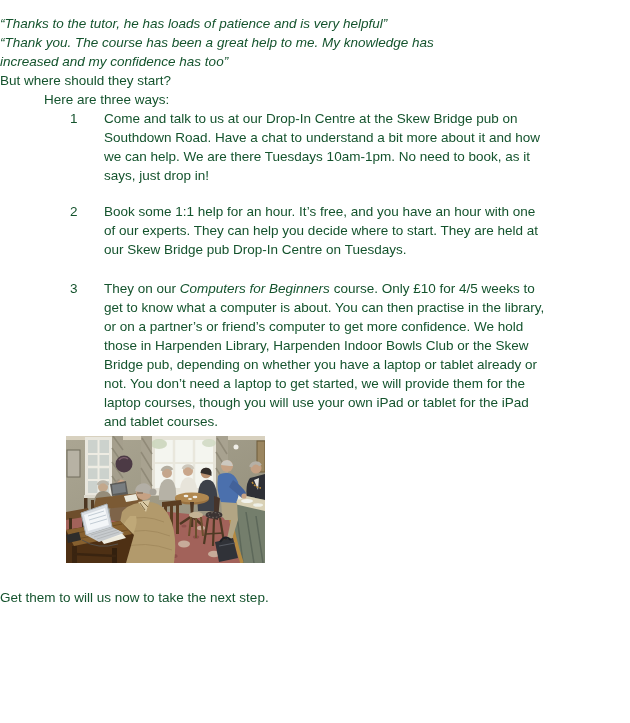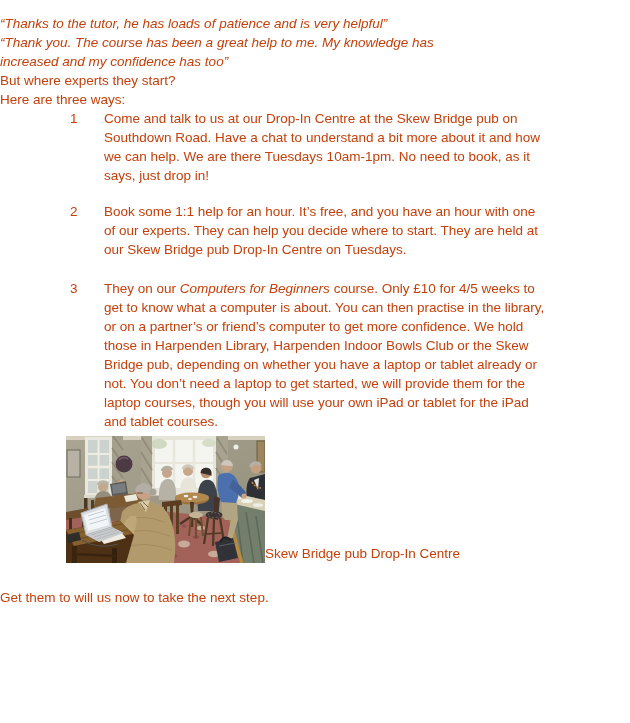--- a/index.html
+++ b/index.html
@@ -3,36 +3,36 @@
 <meta charset="utf-8">
 <style>
   html,body{margin:0;padding:0;background:#ffffff;}
   .page{
     position:relative;
     width:630px;height:723px;
     background:#ffffff;
     font-family:"Liberation Sans",sans-serif;
     font-size:13.5px;
     line-height:19px;
-    color:#c2410c;
+    color:#14532d;
     box-sizing:border-box;
     padding-top:14px;
     overflow:hidden;
   }
   .page p{margin:0;}
   .quote{
     margin:0 20px 13px 90px;
     font-style:italic;
     white-space:pre-line;
   }
   .para{
     margin:0 20px 13px 47px;
     white-space:pre-line;
   }
-  .ways-heading{margin-bottom:11px;}
+  .ways-heading{margin-bottom:11px;padding-left:44px;}
   .list-item{
     display:flex;
     margin:0 0 17px 70px;
   }
   .list-item .num{flex:0 0 34px;width:34px;}
   .list-item .txt{
     width:512px;
     white-space:pre-line;
   }
   #list-item-2{margin-bottom:20px;}
@@ -50,21 +50,21 @@
 </style>
 </head>
 <body>
 
 <div class="page">
 
   <p class="quote">“Thanks to the tutor, he has loads of patience and is very helpful”</p>
   <p class="quote">“Thank you. The course has been a great help to me. My knowledge has
 increased and my confidence has too”</p>
 
-  <p class="para">But where experts they start?</p>
+  <p class="para">But where should they start?</p>
   <p class="para ways-heading">Here are three ways:</p>
 
   <div class="list-item" id="list-item-1">
     <div class="num">1</div>
     <div class="txt">Come and talk to us at our Drop-In Centre at the Skew Bridge pub on
 Southdown Road. Have a chat to understand a bit more about it and how
 we can help. We are there Tuesdays 10am-1pm. No need to book, as it
 says, just drop in!</div>
   </div>
 
@@ -281,18 +281,17 @@
         <path d="M142,82 L138,108 M154,82 L158,106 M148,83 L147,110" stroke="#4e3a24" stroke-width="2.2" fill="none"></path>
         <path d="M140,98 L157,97" stroke="#4e3a24" stroke-width="1.6"></path>
       </g>
 
       <g>
         <path d="M149,106 L167,102 L172,122 L153,126 Z" fill="#303238"></path>
         <path d="M154,106 Q159,98 165,104" stroke="#1f2126" stroke-width="2" fill="none"></path>
         <path d="M153,110 L169,107" stroke="#565a62" stroke-width="1.2"></path>
       </g>
     </svg>
-    <span class="caption">Skew Bridge pub Drop-In Centre</span>
   </div>
 
   <p class="para closing">Get them to will us now to take the next step.</p>
 
 </div>
 
 </body></html>

